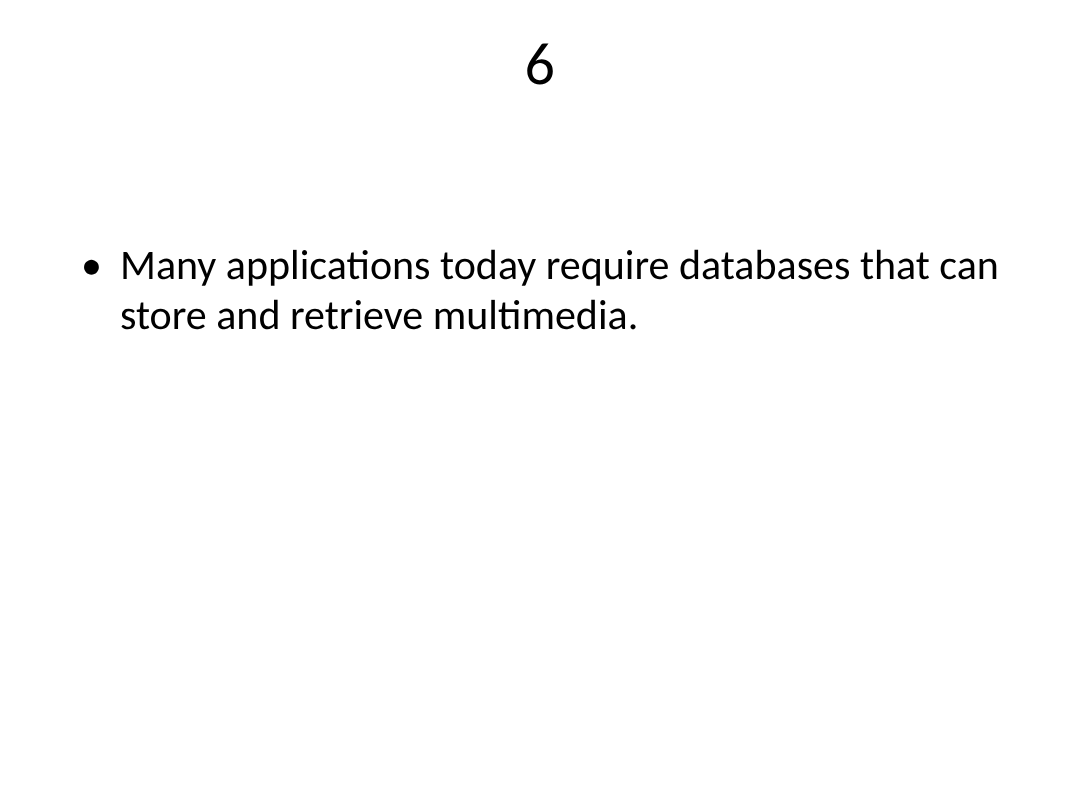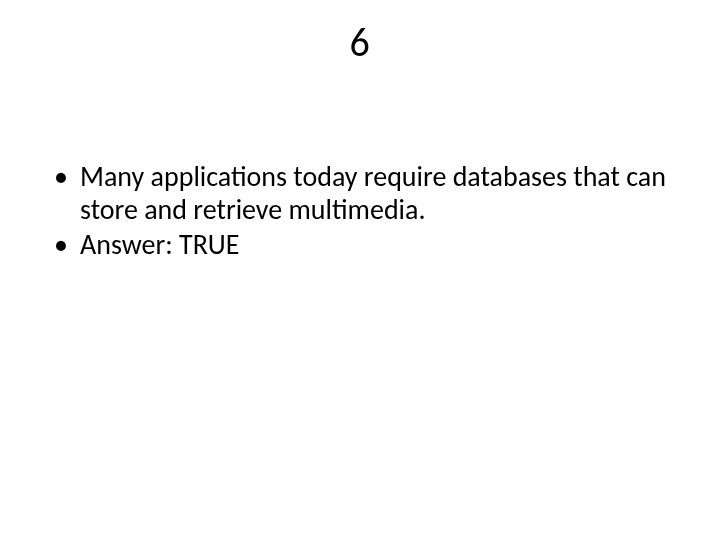--- a/index.html
+++ b/index.html
@@ -56,16 +56,15 @@
   }
 </style>
 </head>
 <body>
 
 <div class="slide">
   <div class="title">6</div>
   <div class="body">
     <ul class="bullets">
       <li>Many applications today require databases that can store and retrieve multimedia.</li>
-      <li>Answer:  TRUE</li>
     </ul>
   </div>
 </div>
 
 </body></html>

